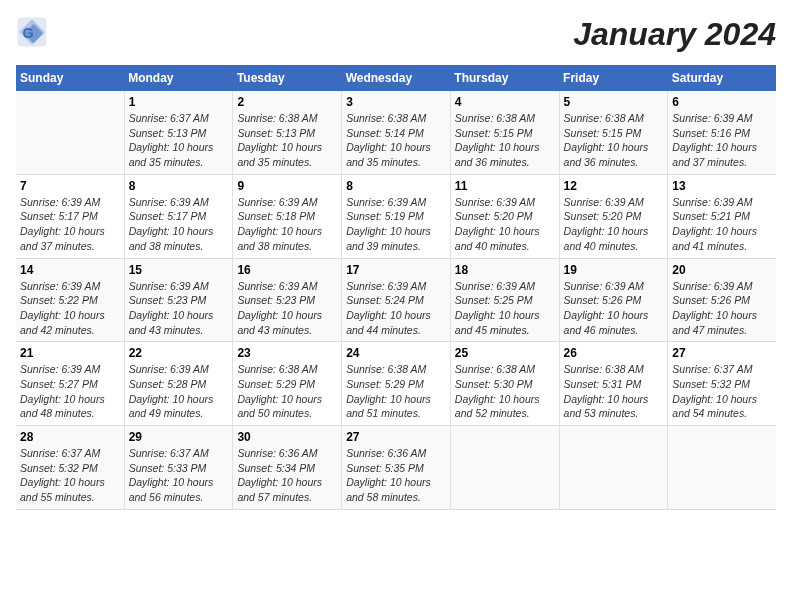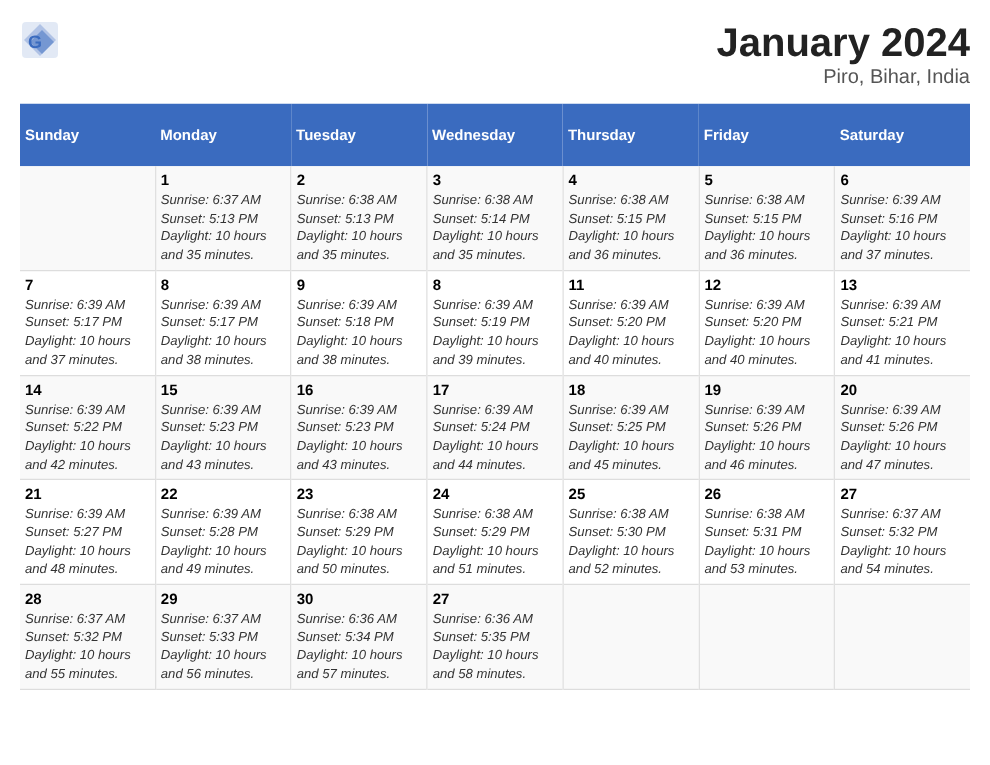--- a/index.html
+++ b/index.html
@@ -33,40 +33,41 @@
       color: #333;
       line-height: 1.1;
     }
     .logo-text span:first-child { color: #333; }
     .logo-icon {
       width: 32px;
       height: 32px;
       margin-right: 4px;
     }
     .title-area {
-      text-align: right;
+      text-align: center;
+      font-style: italic;
     }
     .main-title {
       font-size: 32px;
       font-weight: bold;
       color: #222;
     }
     .subtitle {
       font-size: 16px;
       color: #555;
     }
     table {
       width: 100%;
       border-collapse: collapse;
       font-size: 11px;
     }
     thead tr th {
       background-color: #3a6bbf;
       color: white;
-      padding: 18px 4px;
+      padding: 6px 4px;
       text-align: left;
       font-size: 12px;
       font-weight: bold;
     }
     tbody tr {
       border-bottom: 1px solid #ddd;
     }
     tbody tr:nth-child(odd) {
       background: #f9f9f9;
     }
@@ -104,21 +105,20 @@
     <div class="logo">
       <svg class="logo-icon" viewBox="0 0 40 40">
         <rect x="2" y="2" width="36" height="36" rx="4" fill="#3a6bbf" opacity="0.15"></rect>
         <polygon points="20,4 36,20 20,36 4,20" fill="#3a6bbf" opacity="0.3"></polygon>
         <polygon points="22,10 34,22 22,34 10,22" fill="#3a6bbf" opacity="0.5"></polygon>
         <text x="8" y="28" font-size="18" font-weight="bold" fill="#3a6bbf">G</text>
       </svg>
     </div>
     <div class="title-area">
       <div class="main-title">January 2024</div>
-      <div class="subtitle">Piro, Bihar, India</div>
     </div>
   </div>
 
   <table>
     <thead>
       <tr id="header-row">
           <th>Sunday</th>
           <th>Monday</th>
           <th>Tuesday</th>
           <th>Wednesday</th>

